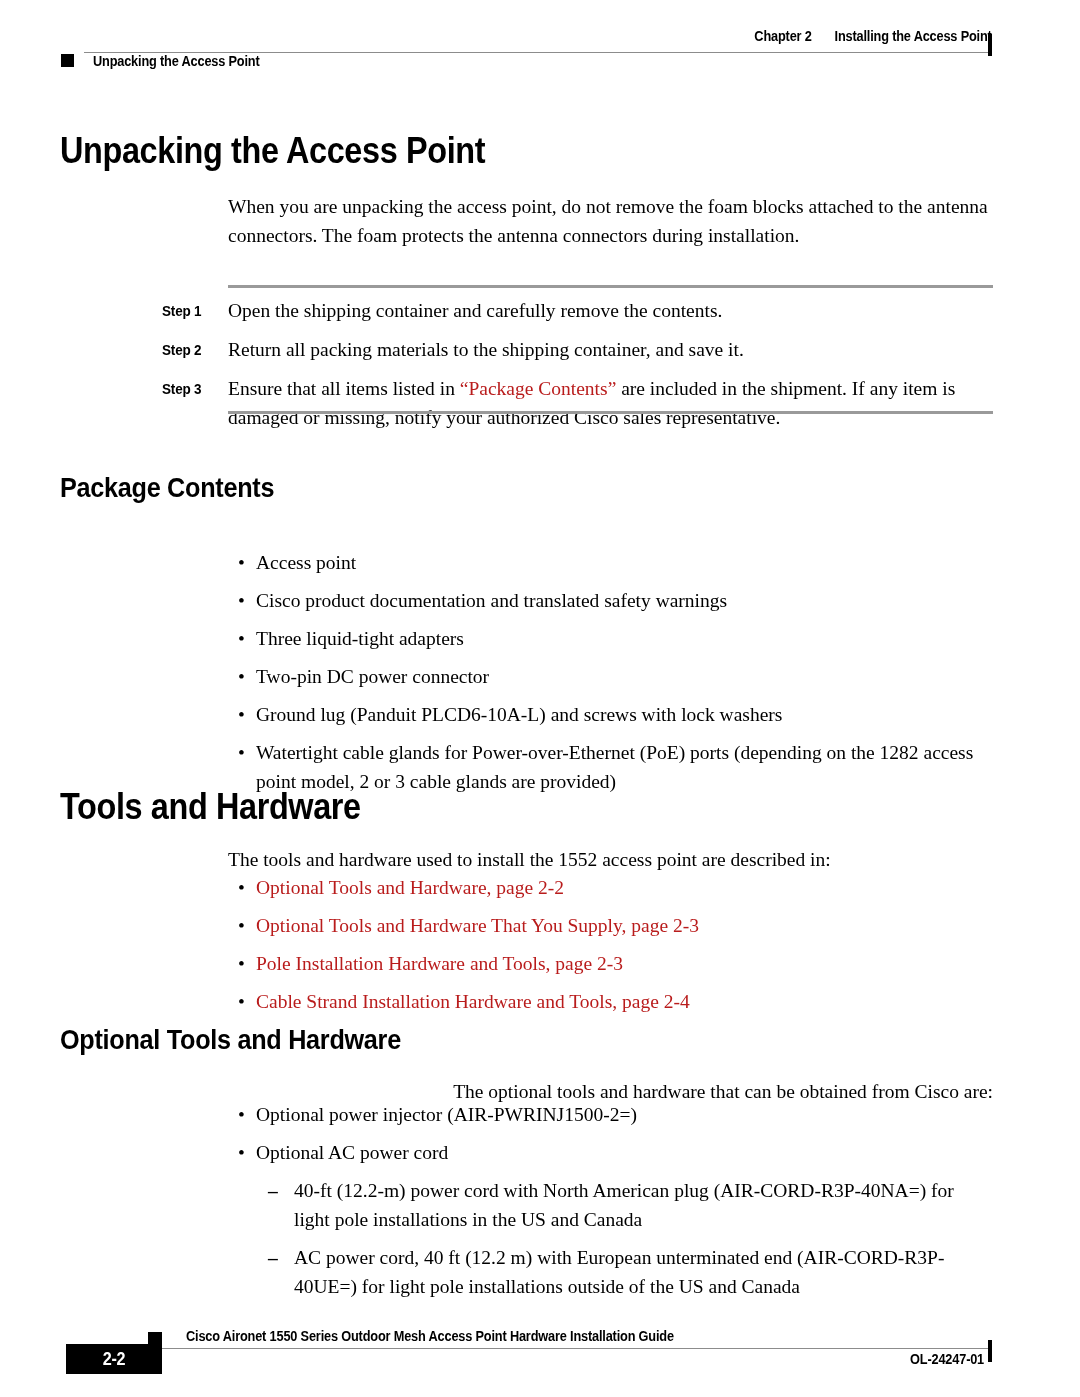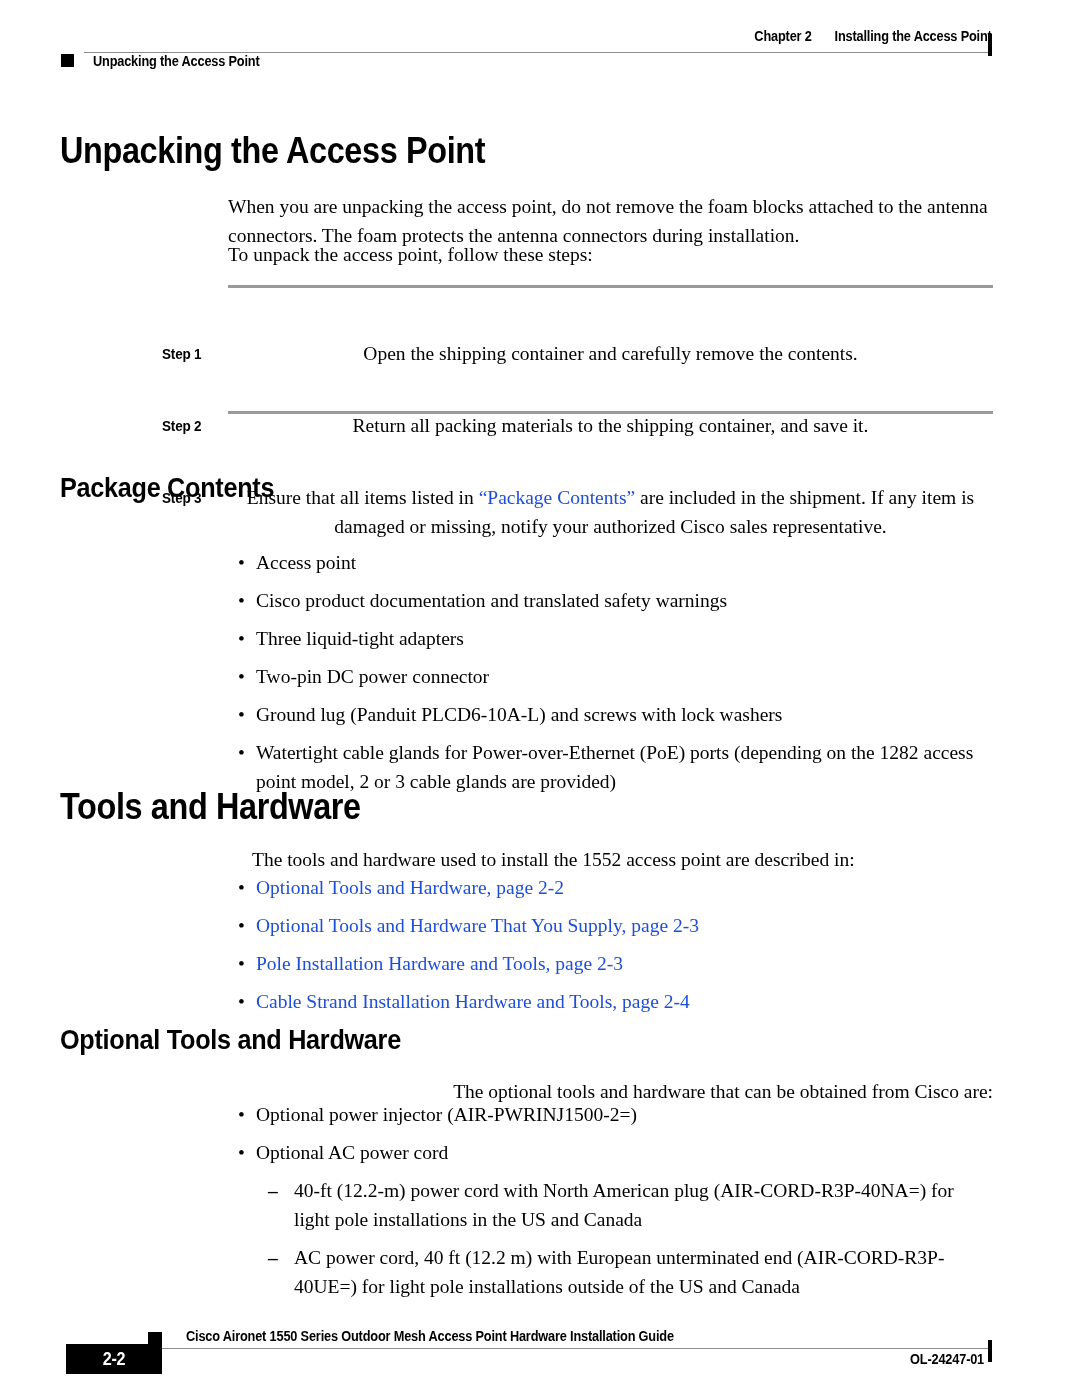--- a/index.html
+++ b/index.html
@@ -130,38 +130,36 @@
   .steps {
     position: absolute;
     left: 162px;
     top: 296px;
     width: 831px;
   }
   .step-row {
     display: flex;
     align-items: flex-start;
     margin-bottom: 10px;
-    margin-top: 43px;
   }
   .step-label {
     flex: 0 0 66px;
     font-family: "Liberation Sans Narrow", "Liberation Sans", sans-serif;
     font-weight: bold;
     font-size: 15px;
     line-height: 29px;
     letter-spacing: -0.2px;
     transform: scaleX(0.9);
     transform-origin: left top;
     white-space: nowrap;
   }
   .step-text {
     flex: 1 1 auto;
     font-size: 19.5px;
     line-height: 29px;
-    text-align: center;
   }
 
   
   .bullets {
     position: absolute;
     left: 228px;
     width: 765px;
   }
   .bullet-row {
     display: flex;
@@ -194,21 +192,21 @@
     line-height: 29px;
     font-weight: bold;
   }
   .dash-text {
     flex: 1 1 auto;
     font-size: 19.5px;
     line-height: 29px;
   }
 
   .xref {
-    color: #1d4ed8;
+    color: #b91c1c;
   }
 
   
   .footer {
     position: absolute;
     left: 0;
     top: 1318px;
     width: 1080px;
     height: 64px;
   }
@@ -298,21 +296,20 @@
     </div>
     <div class="header-rule"></div>
     <div class="header-endcap"></div>
     <div class="header-marker"></div>
     <div class="header-title">Unpacking the Access Point</div>
   </div>
 
   <div class="h1" style="top:130px;">Unpacking the Access Point</div>
 
   <div class="body-col" style="top:192px;">When you are unpacking the access point, do not remove the foam blocks attached to the antenna connectors. The foam protects the antenna connectors during installation.</div>
-  <div class="body-col" style="top:240px;">To unpack the access point, follow these steps:</div>
 
   <div class="rule" style="top:285px;"></div>
 
   <div class="steps">
     <div class="step-row">
       <div class="step-label">Step 1</div>
       <div class="step-text">Open the shipping container and carefully remove the contents.</div>
     </div>
     <div class="step-row">
       <div class="step-label">Step 2</div>
@@ -351,21 +348,21 @@
       <div class="bullet-text">Ground lug (Panduit PLCD6-10A-L) and screws with lock washers</div>
     </div>
     <div class="bullet-row">
       <div class="bullet-mark">•</div>
       <div class="bullet-text">Watertight cable glands for Power-over-Ethernet (PoE) ports (depending on the 1282 access point model, 2 or 3 cable glands are provided)</div>
     </div>
   </div>
 
   <div class="h1" style="top:786px;">Tools and Hardware</div>
 
-  <div class="body-col" style="top:845px;margin-left:24px;">The tools and hardware used to install the 1552 access point are described in:</div>
+  <div class="body-col" style="top:845px;">The tools and hardware used to install the 1552 access point are described in:</div>
 
   <div class="bullets" style="top:873px;">
     <div class="bullet-row">
       <div class="bullet-mark">•</div>
       <div class="bullet-text xref">Optional Tools and Hardware, page 2-2</div>
     </div>
     <div class="bullet-row">
       <div class="bullet-mark">•</div>
       <div class="bullet-text xref">Optional Tools and Hardware That You Supply, page 2-3</div>
     </div>

